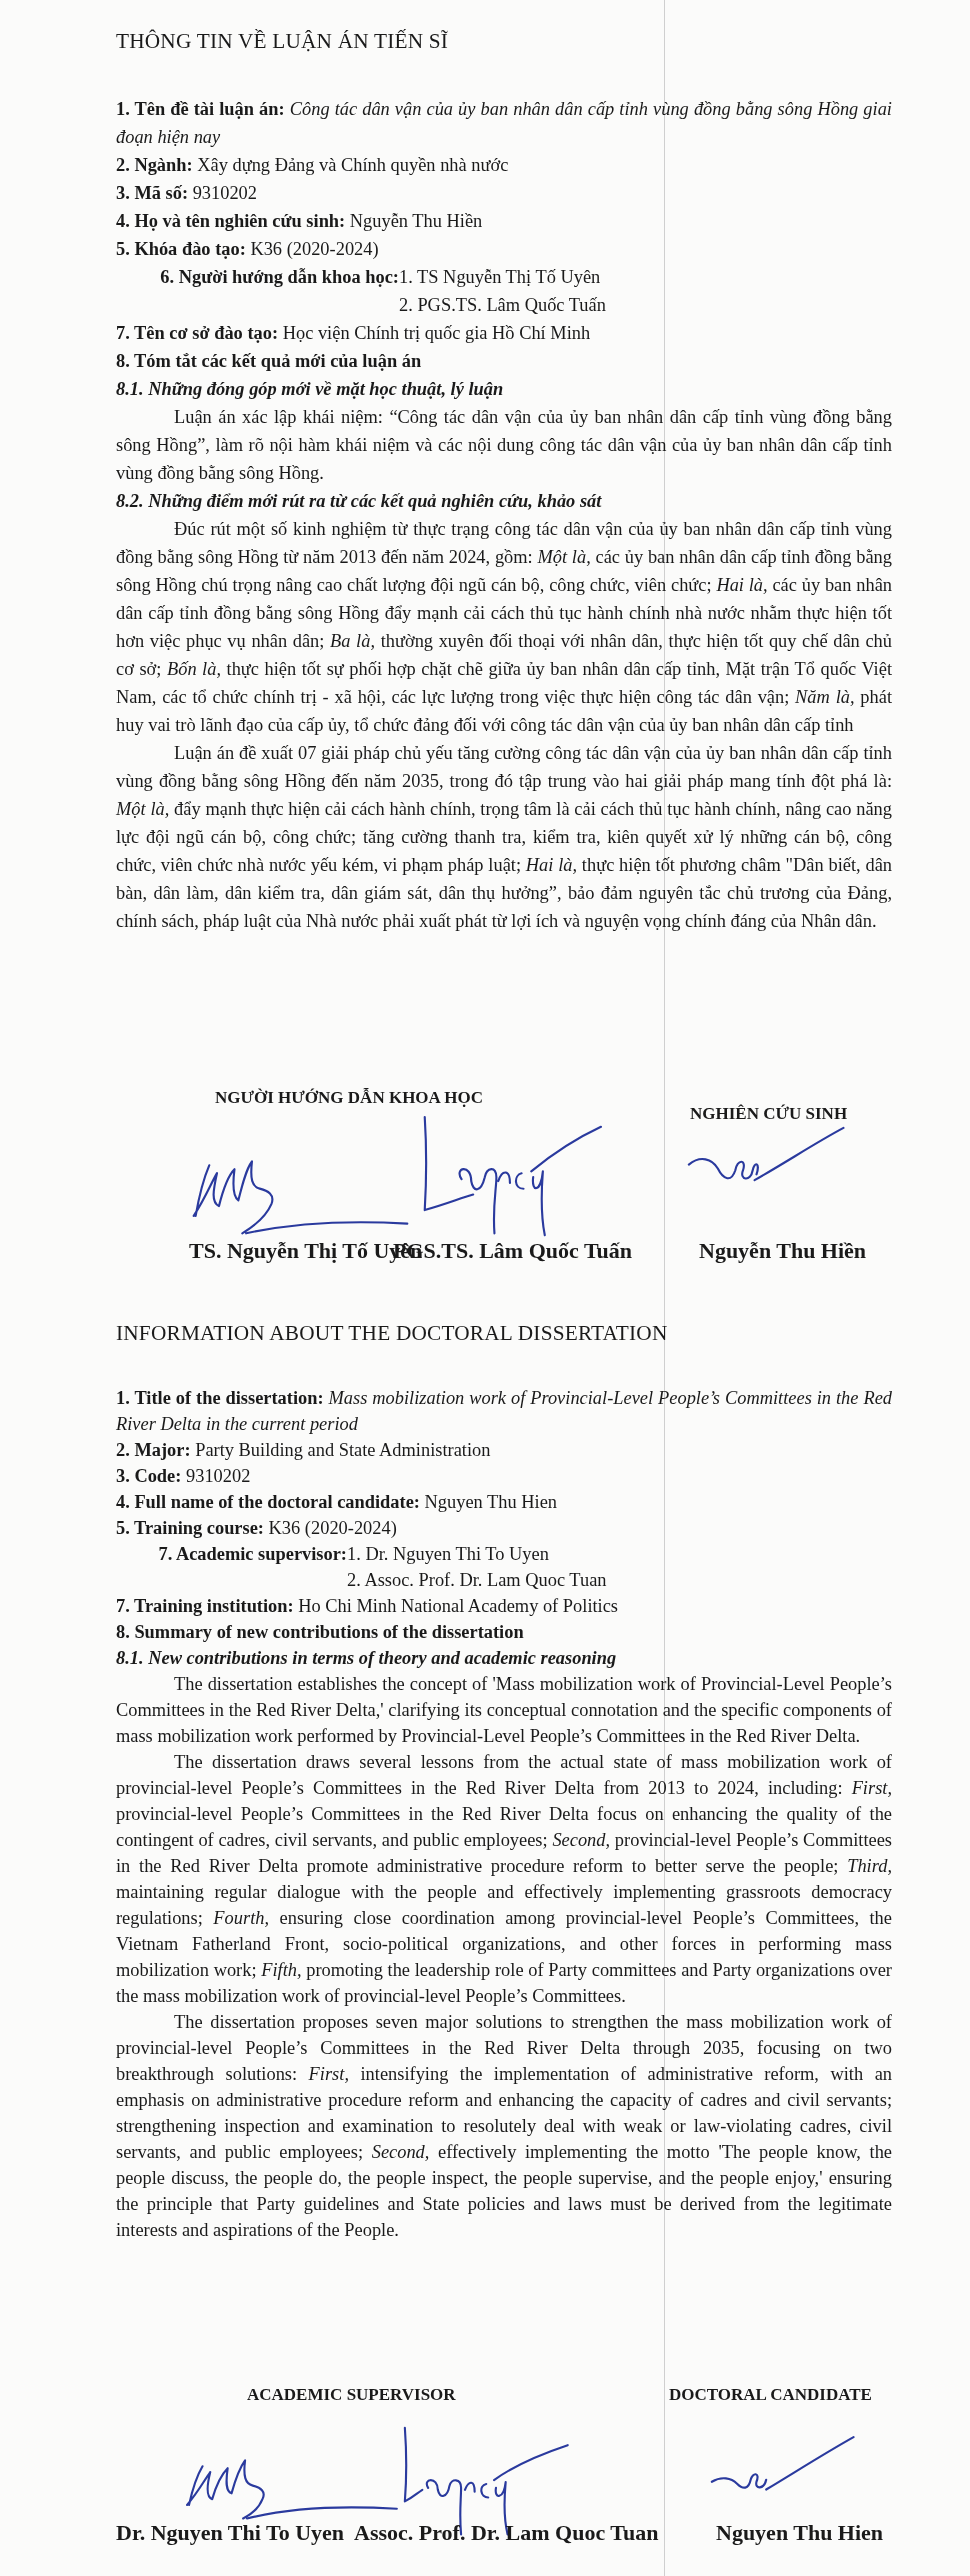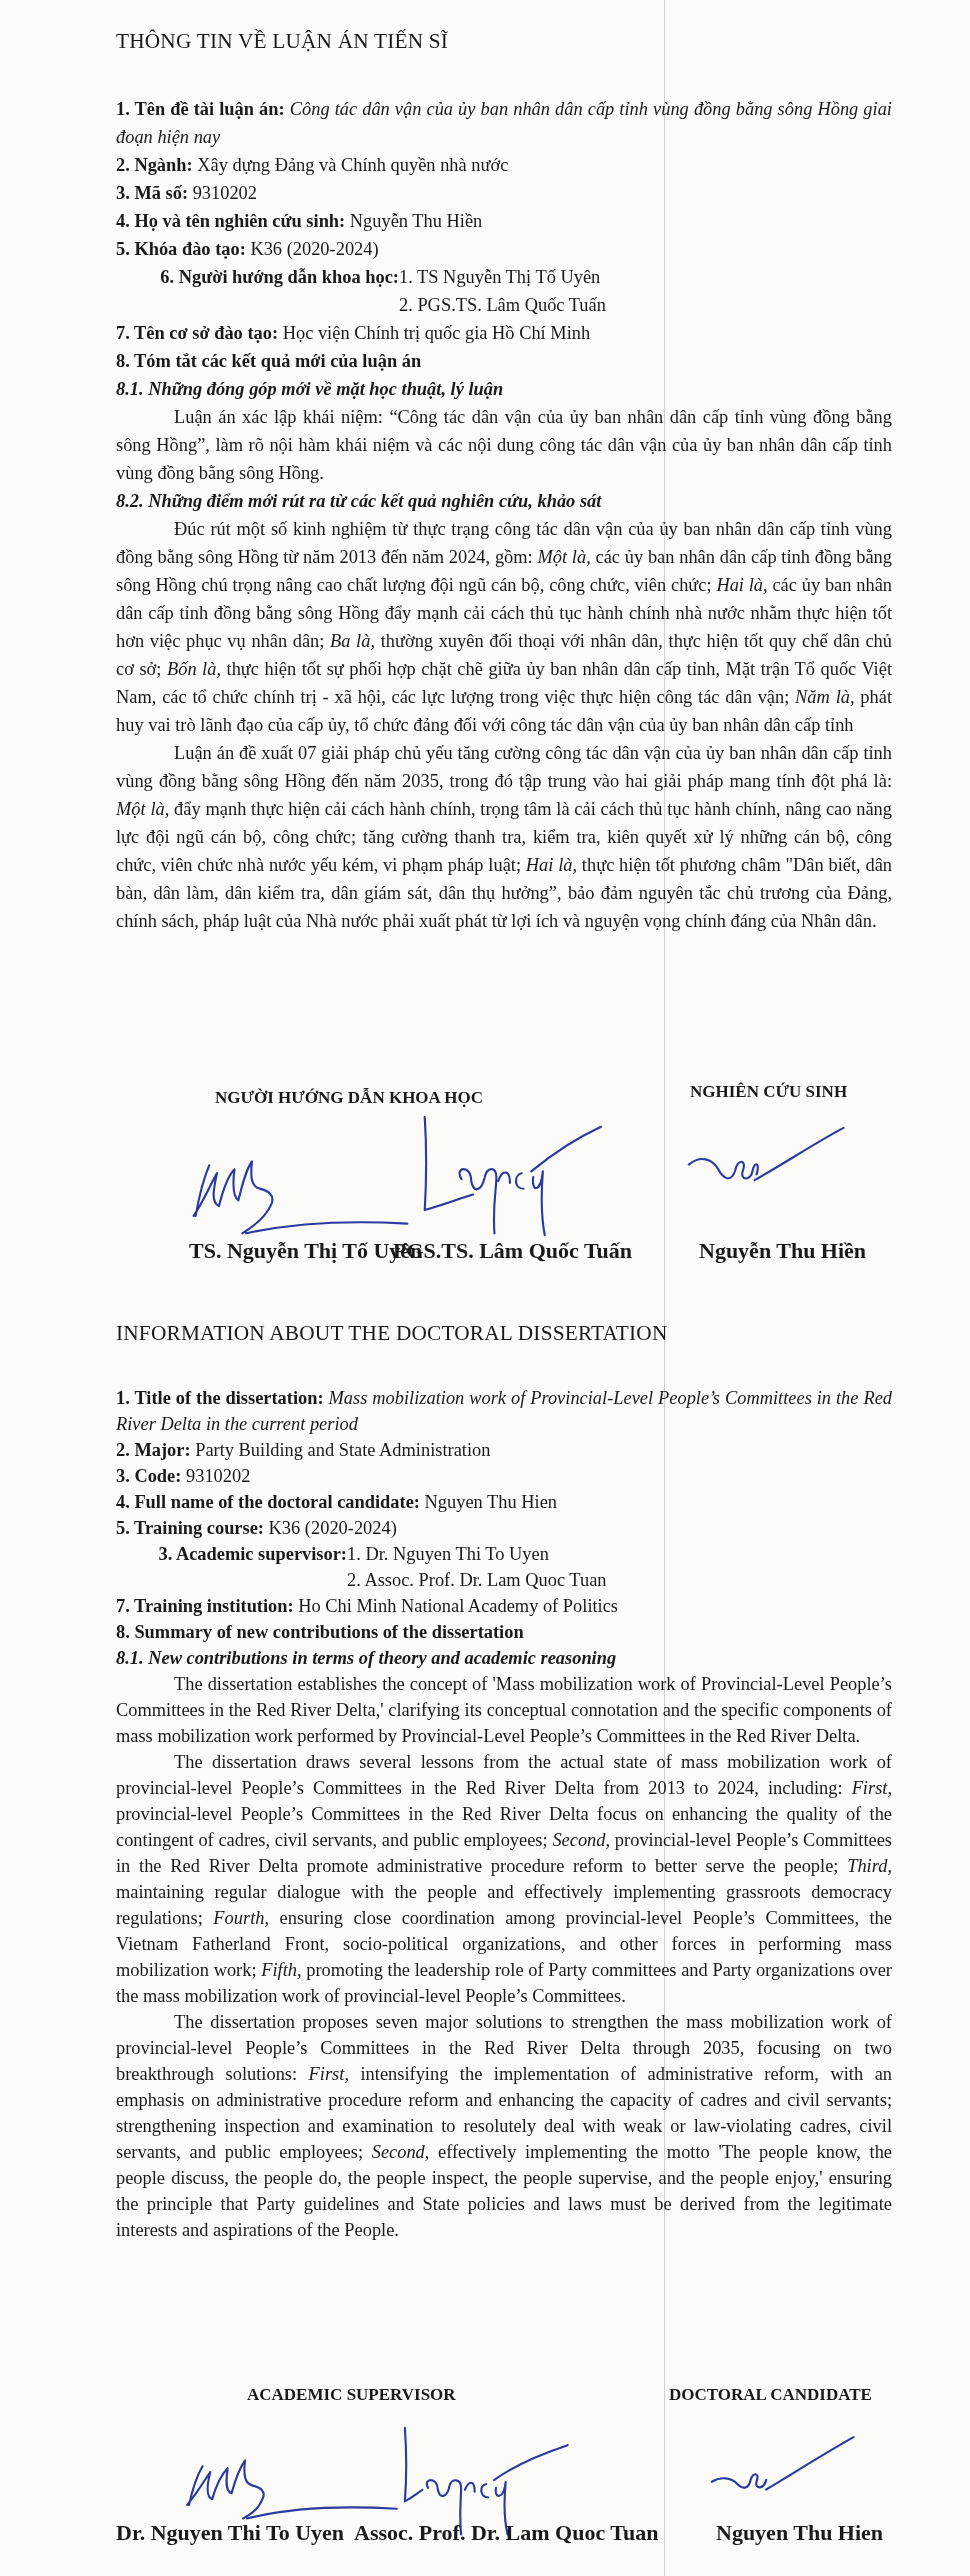--- a/index.html
+++ b/index.html
@@ -63,21 +63,21 @@
   <p class="line b">8. Tóm tắt các kết quả mới của luận án</p>
   <p class="line b i">8.1. Những đóng góp mới về mặt học thuật, lý luận</p>
   <p class="line justify indent">Luận án xác lập khái niệm: “Công tác dân vận của ủy ban nhân dân cấp tỉnh vùng đồng bằng sông Hồng”, làm rõ nội hàm khái niệm và các nội dung công tác dân vận của ủy ban nhân dân cấp tỉnh vùng đồng bằng sông Hồng.</p>
   <p class="line b i">8.2. Những điểm mới rút ra từ các kết quả nghiên cứu, khảo sát</p>
   <p class="line justify indent rich"><span>Đúc rút một số kinh nghiệm từ thực trạng công tác dân vận của ủy ban nhân dân cấp tỉnh vùng đồng bằng sông Hồng từ năm 2013 đến năm 2024, gồm: </span><span class="i">Một là,</span><span> các ủy ban nhân dân cấp tỉnh đồng bằng sông Hồng chú trọng nâng cao chất lượng đội ngũ cán bộ, công chức, viên chức; </span><span class="i">Hai là,</span><span> các ủy ban nhân dân cấp tỉnh đồng bằng sông Hồng đẩy mạnh cải cách thủ tục hành chính nhà nước nhằm thực hiện tốt hơn việc phục vụ nhân dân; </span><span class="i">Ba là,</span><span> thường xuyên đối thoại với nhân dân, thực hiện tốt quy chế dân chủ cơ sở; </span><span class="i">Bốn là,</span><span> thực hiện tốt sự phối hợp chặt chẽ giữa ủy ban nhân dân cấp tỉnh, Mặt trận Tổ quốc Việt Nam, các tổ chức chính trị - xã hội, các lực lượng trong việc thực hiện công tác dân vận; </span><span class="i">Năm là,</span><span> phát huy vai trò lãnh đạo của cấp ủy, tổ chức đảng đối với công tác dân vận của ủy ban nhân dân cấp tỉnh</span></p>
   <p class="line justify indent rich"><span>Luận án đề xuất 07 giải pháp chủ yếu tăng cường công tác dân vận của ủy ban nhân dân cấp tỉnh vùng đồng bằng sông Hồng đến năm 2035, trong đó tập trung vào hai giải pháp mang tính đột phá là: </span><span class="i">Một là,</span><span> đẩy mạnh thực hiện cải cách hành chính, trọng tâm là cải cách thủ tục hành chính, nâng cao năng lực đội ngũ cán bộ, công chức; tăng cường thanh tra, kiểm tra, kiên quyết xử lý những cán bộ, công chức, viên chức nhà nước yếu kém, vi phạm pháp luật; </span><span class="i">Hai là,</span><span> thực hiện tốt phương châm "Dân biết, dân bàn, dân làm, dân kiểm tra, dân giám sát, dân thụ hưởng”, bảo đảm nguyên tắc chủ trương của Đảng, chính sách, pháp luật của Nhà nước phải xuất phát từ lợi ích và nguyện vọng chính đáng của Nhân dân.</span></p>
 </div>
 
 <div class="sig-area" style="top:1082px;">
   <div class="sig-head" style="left:215px; top:5.8px;">NGƯỜI HƯỚNG DẪN KHOA HỌC</div>
-  <div class="sig-head" style="left:690px; top:0;">NGHIÊN CỨU SINH</div>
+  <div class="sig-head" style="left:690px; top:22px;">NGHIÊN CỨU SINH</div>
 
   <svg class="sig" style="left:184px; top:58px;" width="233" height="107" viewBox="0 0 240 110">
     <path d="M12 78 C 16 55, 20 40, 26 26 M 10 78 C 22 60, 28 44, 34 34 C 30 52, 28 64, 36 68 C 40 52, 46 36, 52 30 C 50 46, 50 58, 56 62 C 60 46, 64 30, 70 22 C 68 40, 70 48, 78 50 C 86 52, 94 56, 90 66 C 84 80, 70 90, 60 96 M 64 96 C 110 86, 160 82, 230 86" style="stroke: rgb(42, 58, 158);"></path>
   </svg>
   <svg class="sig" style="left:417px; top:27px;" width="213" height="146" viewBox="0 0 220 150">
     <path d="M8 8 C 10 40, 10 70, 8 104 C 30 98, 44 92, 58 88 M 46 72 C 38 60, 56 56, 56 74 C 58 86, 66 86, 70 70 C 72 60, 82 58, 82 70 C 82 82, 78 100, 80 128 M 84 74 C 88 62, 96 62, 96 76 M 108 66 C 100 68, 100 82, 110 82 M 120 70 C 118 86, 128 86, 130 64 C 128 90, 128 110, 132 130 M 118 64 C 140 46, 160 32, 190 18" style="stroke: rgb(42, 58, 158);"></path>
   </svg>
   <svg class="sig" style="left:679px; top:44px;" width="184" height="87" viewBox="0 0 190 90">
     <path d="M10 40 C 22 30, 34 34, 40 44 C 46 56, 54 58, 58 46 C 60 34, 70 34, 66 46 C 62 56, 74 58, 76 46 C 78 36, 84 38, 80 50 M 78 56 C 110 38, 140 18, 170 2" style="stroke: rgb(42, 58, 158);"></path>
   </svg>
@@ -100,21 +100,21 @@
   <p class="line">
     <span class="b">3. Code:</span> <span>9310202</span>
   </p>
   <p class="line">
     <span class="b">4. Full name of the doctoral candidate:</span> <span>Nguyen Thu Hien</span>
   </p>
   <p class="line">
     <span class="b">5. Training course:</span> <span>K36 (2020-2024)</span>
   </p>
   <div class="line sup-row">
-    <span class="sup-label">3. Academic supervisor:</span>
+    <span class="sup-label">7. Academic supervisor:</span>
     <span>1. Dr. Nguyen Thi To Uyen</span>
   </div>
   <div class="line sup-row">
     <span class="sup-label"></span>
     <span>2. Assoc. Prof. Dr. Lam Quoc Tuan</span>
   </div>
   <p class="line">
     <span class="b">7. Training institution:</span> <span>Ho Chi Minh National Academy of Politics</span>
   </p>
   <p class="line b">8. Summary of new contributions of the dissertation</p>

